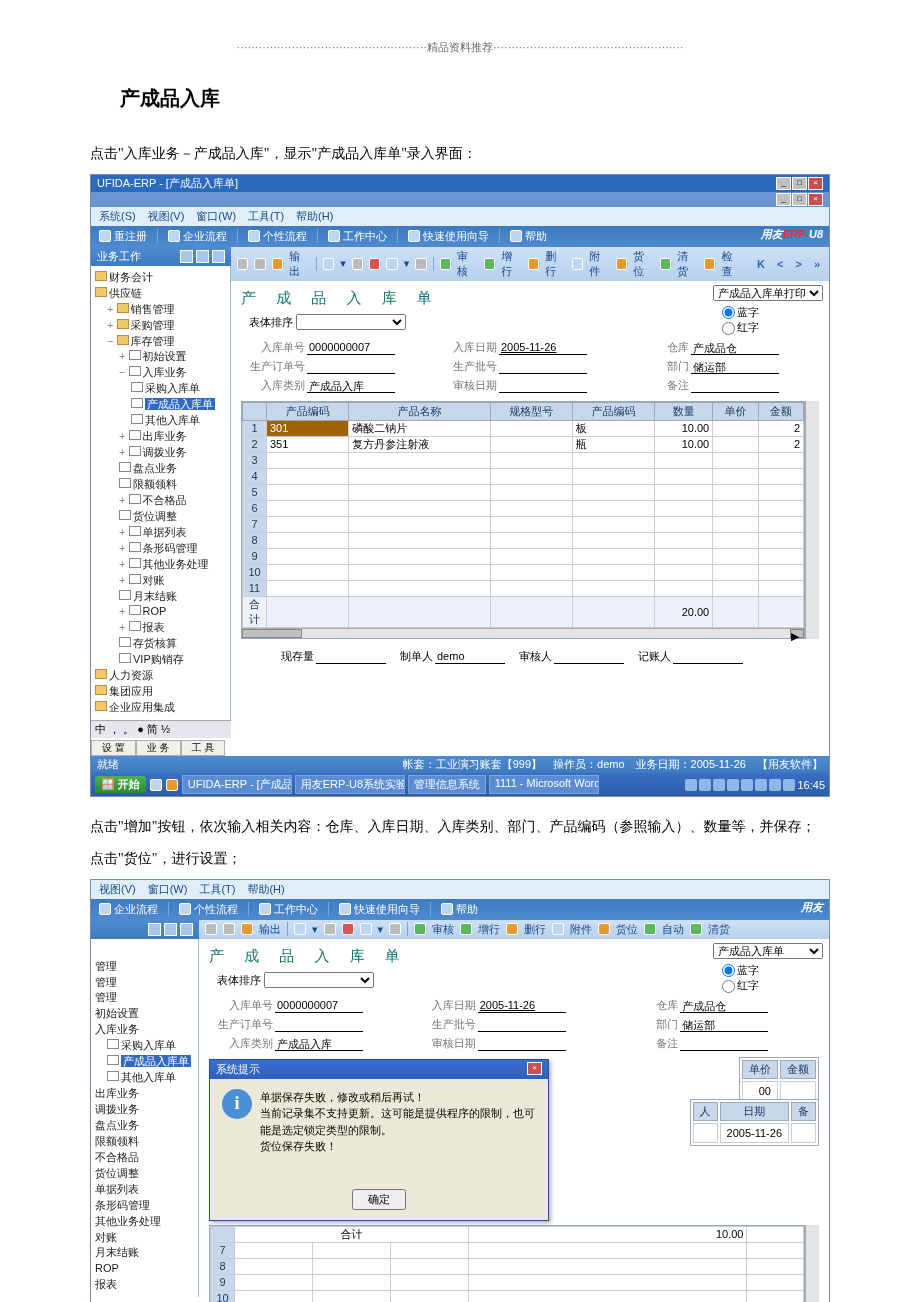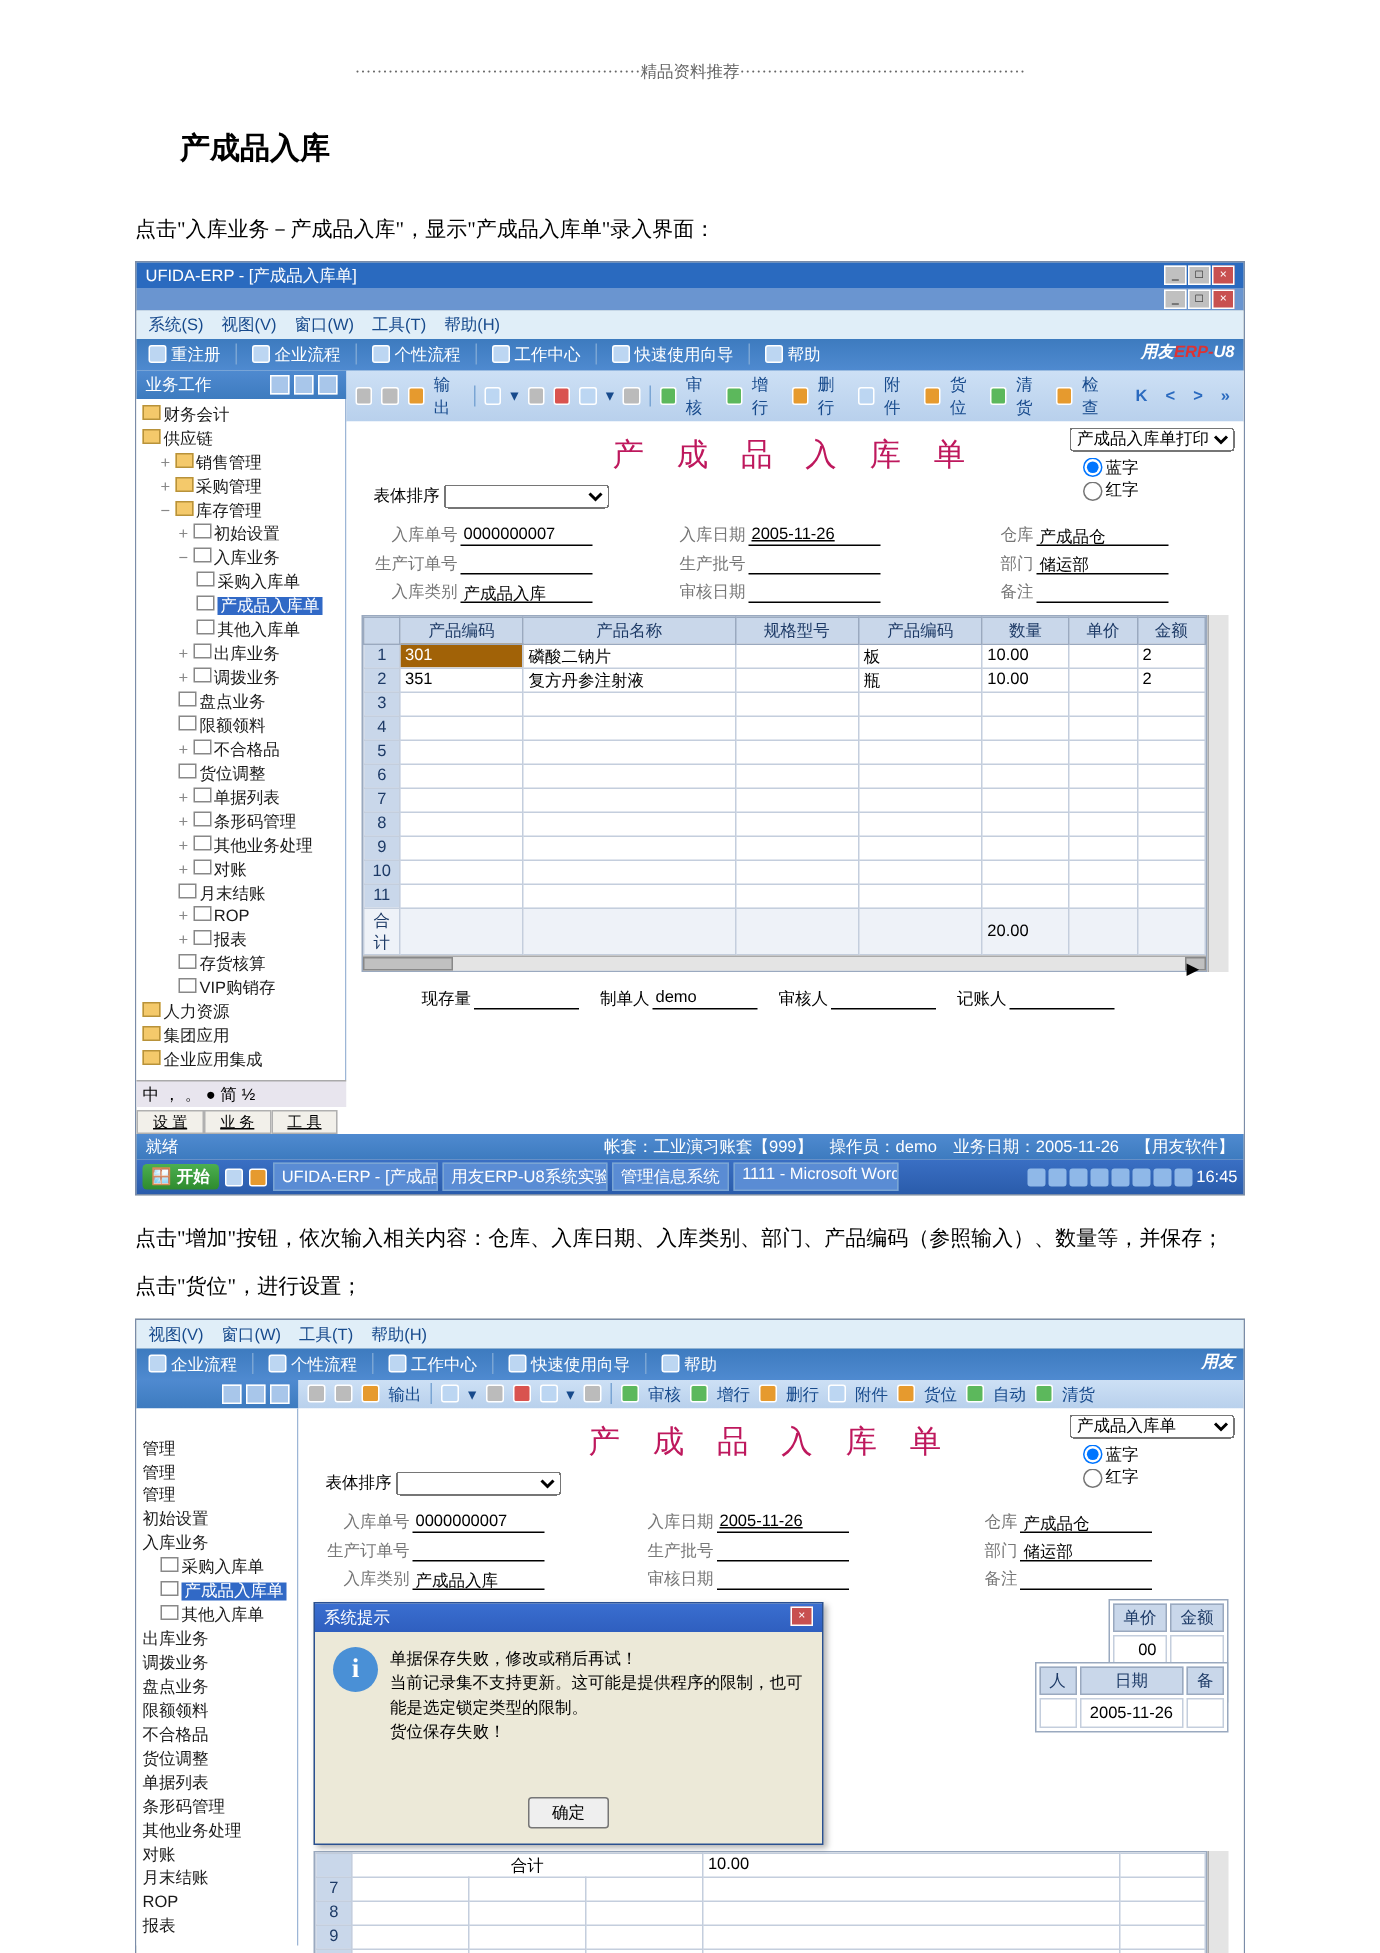--- a/index.html
+++ b/index.html
@@ -33,41 +33,41 @@
   .fico.doc { background:#fff;border:1px solid #888; }
   .fico.docsel { background:#fff;border:1px solid #888; }
   .sel-node{ background:#3169c6;color:#fff;padding:0 2px; }
   .ind1{padding-left:12px;} .ind2{padding-left:24px;} .ind3{padding-left:36px;}
 
   .ss-tree-header { background: linear-gradient(#4f8ad0,#3d7bbf); color:#fff; padding:2px 6px; display:flex; justify-content:space-between; align-items:center; font-size:11px; }
   .ss-tree-header .icos{display:flex;gap:3px;}
   .ss-tree-header .ico{ width:13px;height:13px;background:#a8c6ea;border:1px solid #fff; }
 
   .ss-main { flex:1; background:#fff; padding:6px 10px 8px 10px; position:relative; font-size:11px; }
-  .doc-title { text-align:center; font-size:21px; letter-spacing:8px; margin:2px 0 6px 0; color:#be185d; }
+  .doc-title { text-align:left; font-size:15px; letter-spacing:8px; margin:2px 0 6px 0; color:#0f766e; }
   .tpl-sel { position:absolute; top:4px; right:6px; }
   .tpl-sel select{ font-size:11px; width:110px; }
   .radio-group { position:absolute; top:24px; right:70px; font-size:11px; line-height:1.4; }
   .radio-group label{ display:block; }
 
   .sort-row { margin:4px 0 10px 8px; }
   .sort-row select { width:110px; font-size:11px; }
 
   .form-grid { display:grid; grid-template-columns: repeat(3, 1fr); gap:4px 14px; margin:0 8px 8px 8px; }
   .fcell { display:flex; align-items:flex-end; gap:2px; font-size:11px; }
   .fcell .flabel { color:#777; width:56px; text-align:right; }
   .fcell .fval { border-bottom:1px solid #000; min-width:88px; height:14px; padding:0 2px; }
 
   .grid { border:1px solid #9aa9bf; font-size:11px; }
   .grid table{ border-collapse:collapse; width:100%; }
   .grid th{ background:#c9d7ea;border:1px solid #9aa9bf;padding:1px 2px;font-weight:normal;color:#1d3a66; height:16px; }
   .grid td{ border:1px solid #c4cedd; padding:0 3px; height:16px; background:#fff; }
   .grid td.rownum{ background:#c9d7ea; text-align:center; width:24px; color:#1d3a66; }
   .grid td.sel{ background:#a16207; color:#fff; }
-  .grid td.right{ }
+  .grid td.right{ text-align:right; }
   .grid tr.sumrow td{ background:#eef2f8; }
   .grid .scroll-spacer{ height:10px; background:#e4e4e4; border-top:1px solid #aaa; position:relative; }
   .grid .scroll-spacer .thumb{ position:absolute; left:0; top:0; bottom:0; width:60px; background:#c0c0c0; border:1px solid #888; }
   .grid .scroll-spacer .rarrow{ position:absolute; right:0; top:0; bottom:0; width:14px; background:#c0c0c0; border:1px solid #888; }
   .vsbar{ width:14px; background:#e4e4e4; border-left:1px solid #aaa; }
 
   .bottom-info { display:flex; gap:14px; margin:10px 8px 0 40px; font-size:11px; }
   .bi-item { display:flex; gap:2px; align-items:flex-end; }
   .bi-item .bival{ border-bottom:1px solid #000; min-width:70px; height:14px; padding:0 2px; }
 
@@ -100,21 +100,21 @@
   .right-mini-table td{ border:1px solid #c4cedd; padding:0 6px; height:20px; }
 
   .rbn-ico{ width:12px;height:12px;display:inline-block;background:#bcd6f2;border:1px solid #fff;border-radius:2px; }
   .rbn-ico.green{ background:#5cb85c; }
   .rbn-ico.orange{ background:#e69a2e; }
   .rbn-ico.gray{ background:#bbb; }
   .rbn-ico.red{ background:#d9534f; }
 
   .nav-arrow{ color:#2a6abf;font-weight:bold;padding:0 3px; }
 
-  .left-tab-footer{ display:flex;gap:0; margin-top:2px; font-size:10px;text-decoration:underline;}
+  .left-tab-footer{ display:flex;gap:0; margin-top:2px; font-size:10px;}
   .left-tab-footer span{ border:1px solid #b0b0b0;padding:0 10px;background:#f2f0ea; }
 
   input[type=radio]{ margin-right:2px; vertical-align:middle; }
 </style>
 </head>
 <body>
 <div class="page">
 
 <div class="dotted-header">····················································精品资料推荐····················································</div>
 

